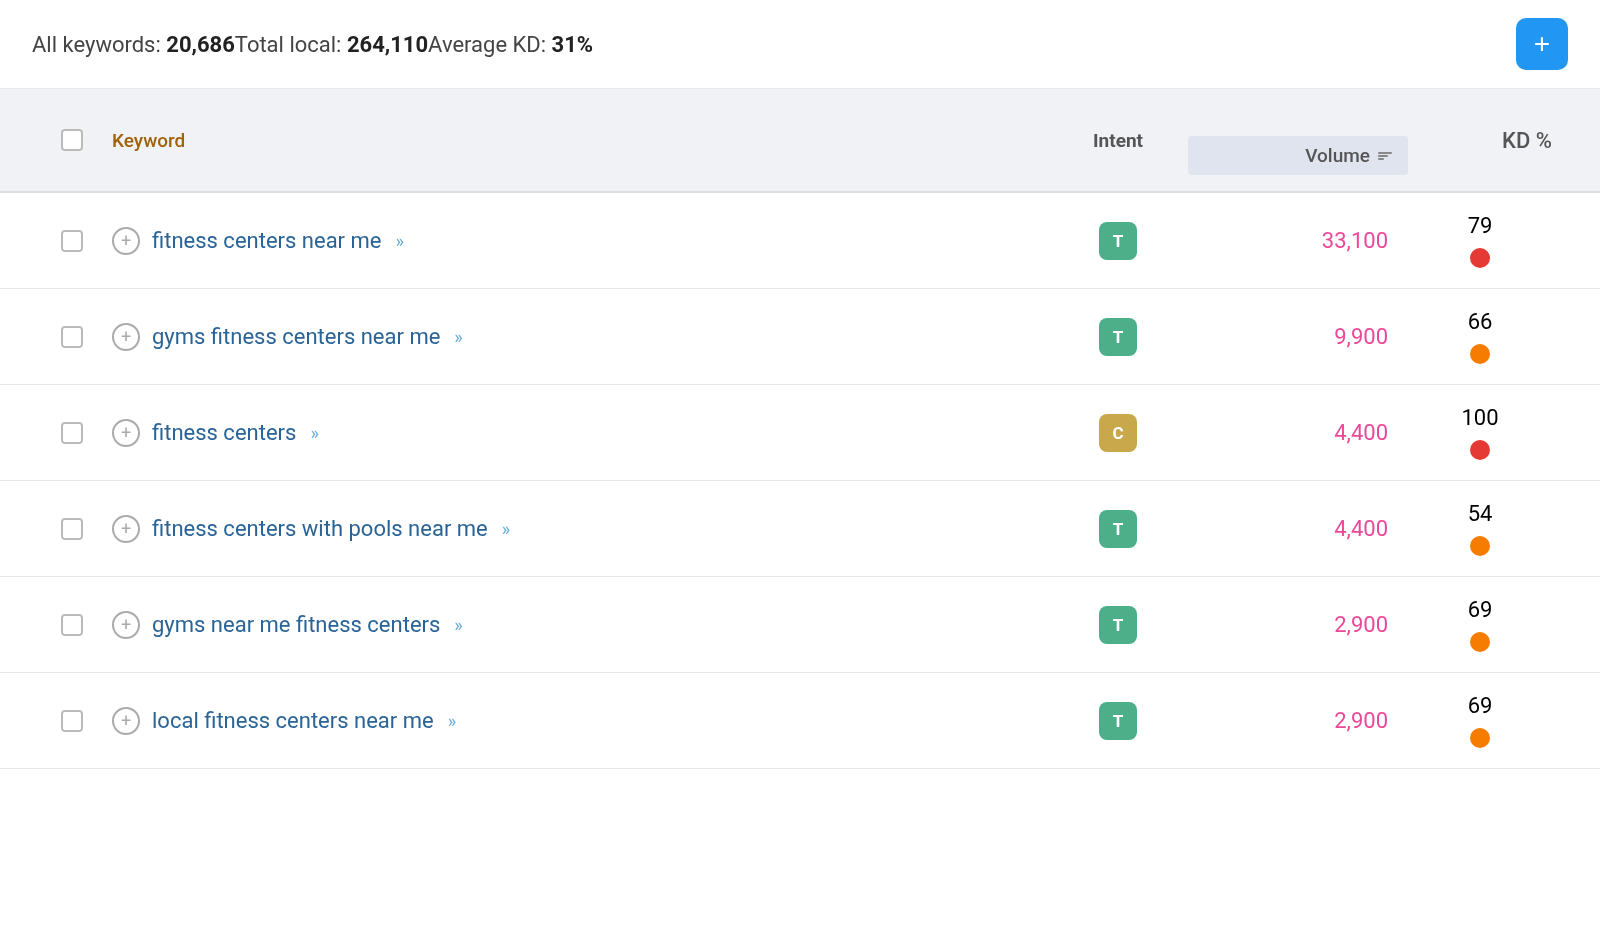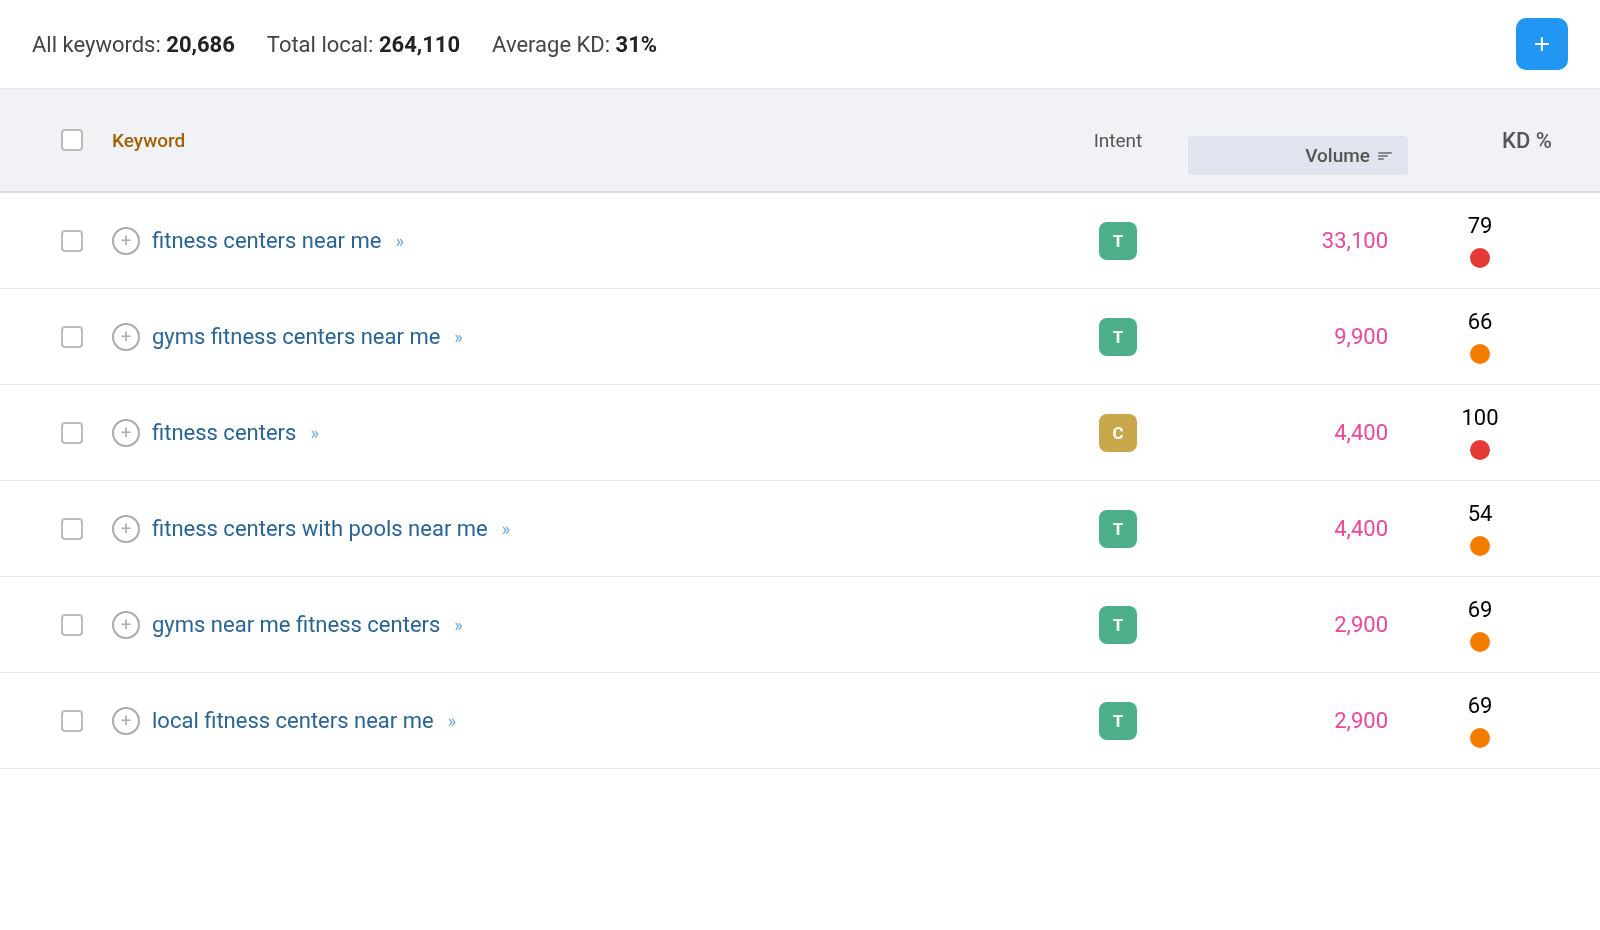--- a/index.html
+++ b/index.html
@@ -21,21 +21,20 @@
       align-items: center;
       justify-content: space-between;
       padding: 18px 32px;
       background: #fff;
       border-bottom: 1px solid #e8e8e8;
     }
 
     .stats-area {
       display: flex;
       align-items: center;
-      gap: 32px;
       font-size: 22px;
       color: #444;
     }
 
     .stats-area strong {
       font-weight: 700;
       color: #222;
     }
 
     .add-button {
@@ -66,21 +65,21 @@
       grid-column: 2;
       font-size: 19px;
       color: #a16207;
       font-weight: 500;
     }
 
     .col-intent-header {
       grid-column: 3;
       font-size: 19px;
       color: #555;
-      font-weight: 400;
+      font-weight: 700;
       text-align: center;
     }
 
     .col-volume-header {
       grid-column: 4;
       font-size: 19px;
       color: #555;
       font-weight: 500;
       text-align: right;
       background: #e0e4ef;

